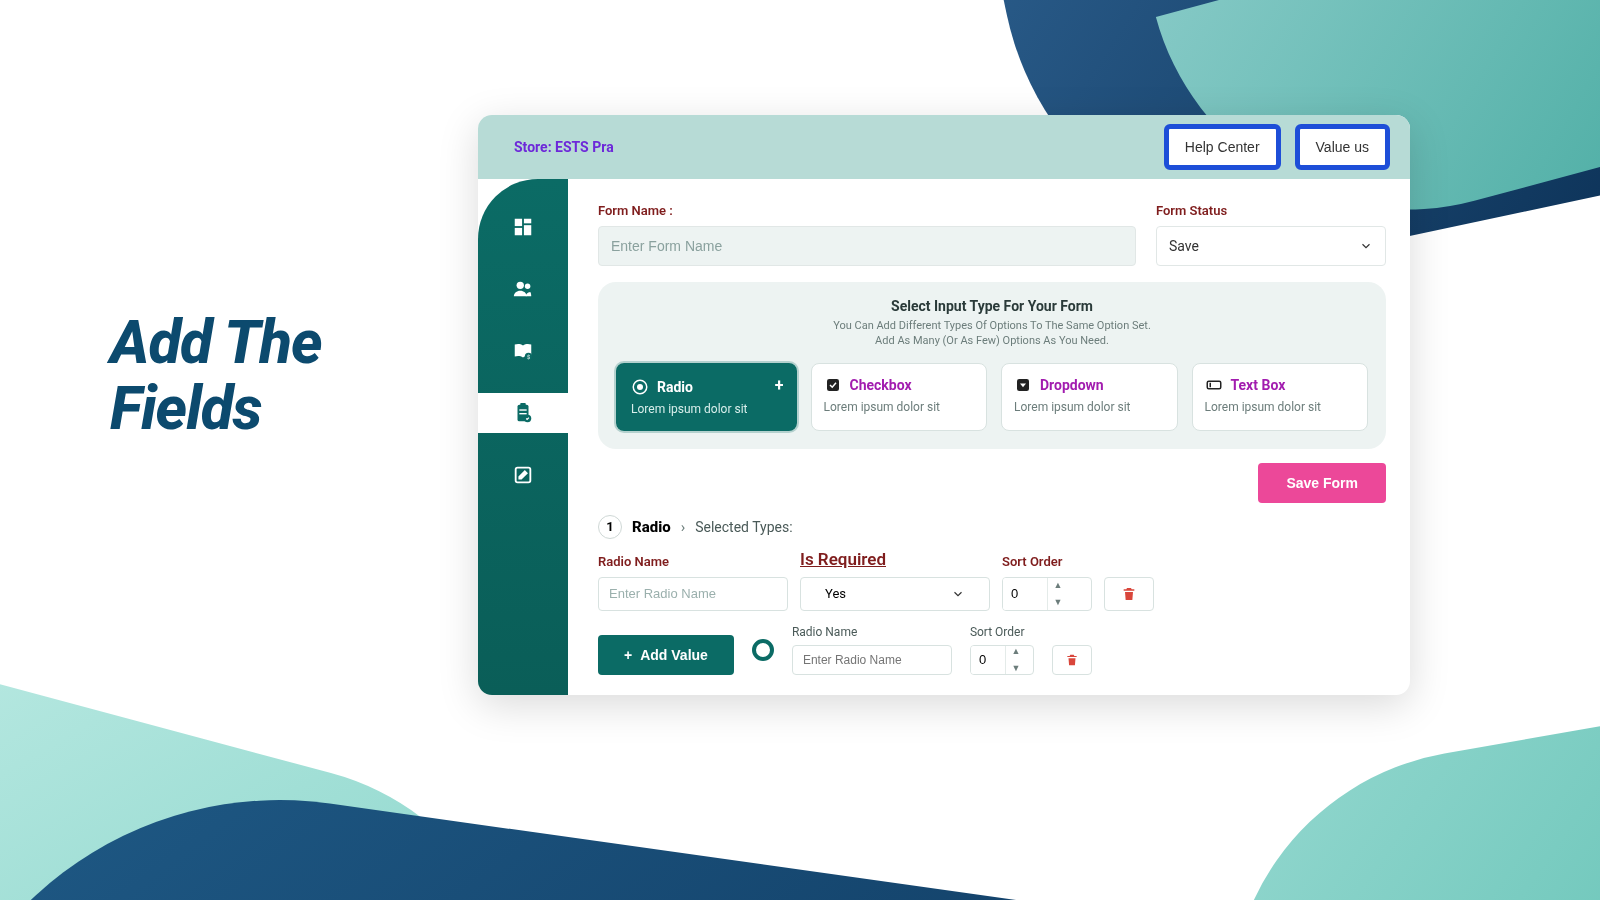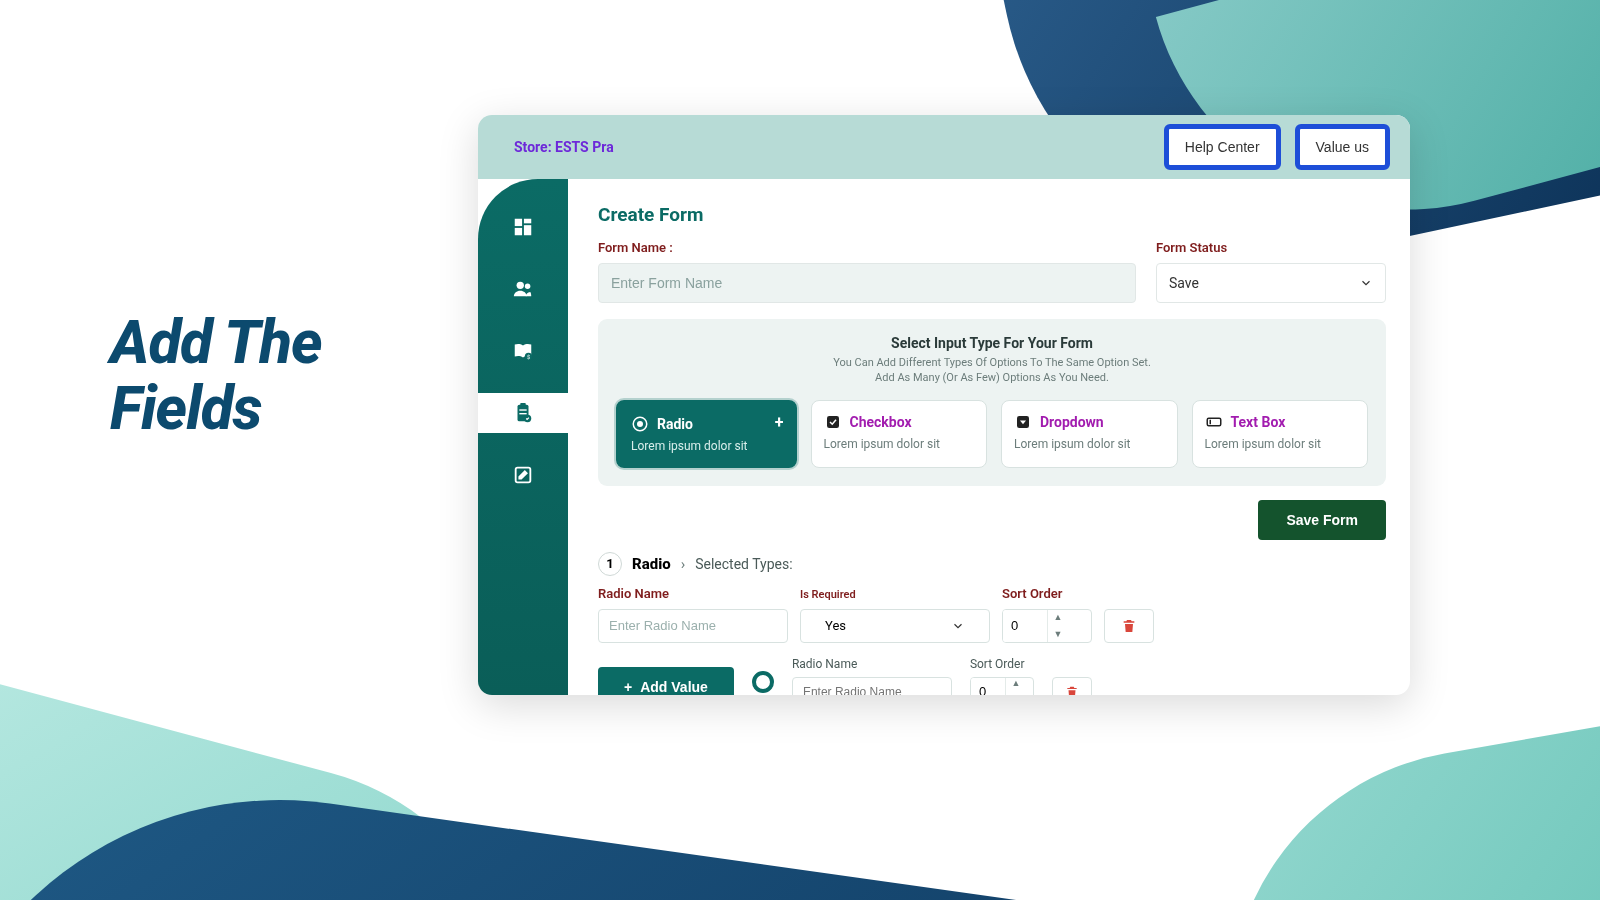--- a/index.html
+++ b/index.html
@@ -35,35 +35,35 @@
   .main { flex:1; padding: 24px 24px 18px 30px; overflow:auto; }
   h2.title { color:#0b6b65; font-size:19px; font-weight:700; margin-bottom:14px; }
   .row { display:flex; gap:20px; }
   .field { display:flex; flex-direction:column; gap:8px; }
   .label { font-size:13px; font-weight:600; color:#7f1d1d; }
   .input, .select { height:40px; border:1px solid #e1e7e6; border-radius:4px; background:#edf3f2; padding:0 12px; font-size:14px; color:#333; }
   .input::placeholder { color:#8aa19e; }
   .select { display:flex; align-items:center; justify-content:space-between; background:#fff; cursor:pointer; }
   .chev { width:14px; height:14px; }
 
-  .panel { margin-top:16px; background:#edf3f2; border-radius:9px; padding:16px 18px 18px; }
+  .panel { margin-top:16px; background:#edf3f2; border-radius:18px; padding:16px 18px 18px; }
   .panel .ptitle { text-align:center; font-weight:700; font-size:14px; color:#2a3a39; }
   .panel .psub { text-align:center; font-size:11px; color:#6c7d7b; margin-top:4px; line-height:1.4;}
   .types { display:flex; gap:14px; margin-top:14px; }
   .type-card { flex:1; background:#fff; border:1px solid #d8e2e0; border-radius:8px; padding:10px 12px 12px; cursor:pointer; position:relative; }
   .type-card.selected { background:#0b6b65; color:#fff; border:3px solid #0b6b65; outline:2px solid rgba(11,107,101,.25); }
   .type-card .ic { width:18px; height:18px; display:inline-flex; align-items:center; justify-content:center; vertical-align:middle; margin-right:8px;}
   .type-card .tlabel { font-weight:700; font-size:14px; color:#a21caf; display:inline-block; vertical-align:middle;}
   .type-card.selected .tlabel { color:#fff; }
   .type-card .tdesc { font-size:12px; color:#6c7d7b; margin-top:6px; }
   .type-card.selected .tdesc { color:#d8eeeb; }
   .type-card .plus { position:absolute; top:10px; right:10px; color:#fff; font-size:16px; font-weight:700; }
 
   .saveform { display:flex; justify-content:flex-end; margin-top:14px; }
-  .btn-amber { background:#14532d; color:#fff; border:none; border-radius:4px; padding:12px 28px; font-weight:600; font-size:14px; cursor:pointer; }
+  .btn-amber { background:#ec4899; color:#fff; border:none; border-radius:4px; padding:12px 28px; font-weight:600; font-size:14px; cursor:pointer; }
 
   .seqhead { display:flex; align-items:center; gap:10px; margin-top:12px; font-size:15px; }
   .seqnum { width:24px; height:24px; border-radius:50%; border:1px solid #cfd8d6; display:flex; align-items:center; justify-content:center; font-weight:700; font-size:13px; background:#fff; }
   .seqtitle { font-weight:800; }
   .seqcaret { color:#6c7d7b; }
   .seqtext { color:#4a5a58; font-size:14px; }
 
   .grid3 { display:grid; grid-template-columns: 190px 190px 90px 56px; gap:12px; margin-top:10px; align-items:end;}
   .sm-input { height:34px; border:1px solid #d8e2e0; border-radius:4px; padding:0 10px; font-size:13px; background:#fff;}
   .sm-input::placeholder{color:#9bb0ad;}
@@ -145,21 +145,20 @@
       </div>
       <div class="sb-item">
         <svg viewBox="0 0 24 24" fill="none" stroke="currentColor" stroke-width="2">
             <rect x="4" y="4" width="16" height="16" rx="2"></rect>
             <path d="M14 8l2 2-6 6H8v-2l6-6z" fill="currentColor"></path>
           </svg>
       </div>
     </div>
 
     <div class="main">
-      <h2 class="title">Create Form</h2>
 
       <div class="row">
         <div class="field" style="flex:1;">
           <div class="label">Form Name :</div>
           <input class="input" placeholder="Enter Form Name" style="">
         </div>
         <div class="field" style="width:230px;">
           <div class="label">Form Status</div>
           <div class="select">
             <span>Save</span>
@@ -227,21 +226,21 @@
         <div class="seqcaret">›</div>
         <div class="seqtext">Selected Types:</div>
       </div>
 
       <div class="grid3">
         <div class="field">
           <div class="label" style="font-size:13px;">Radio Name</div>
           <input class="sm-input" placeholder="Enter Radio Name" style="">
         </div>
         <div class="field">
-          <div class="label" style="font-size:11px;">Is Required</div>
+          <div class="label" style="font-size:17px;text-decoration:underline;">Is Required</div>
           <div class="sm-select">
             <span>Yes</span>
             <svg class="chev" viewBox="0 0 24 24" fill="none" stroke="#333" stroke-width="2">
                 <path d="M6 9l6 6 6-6"></path>
               </svg>
           </div>
         </div>
         <div class="field">
           <div class="label" style="font-size:13px;">Sort Order</div>
           <div class="num">

